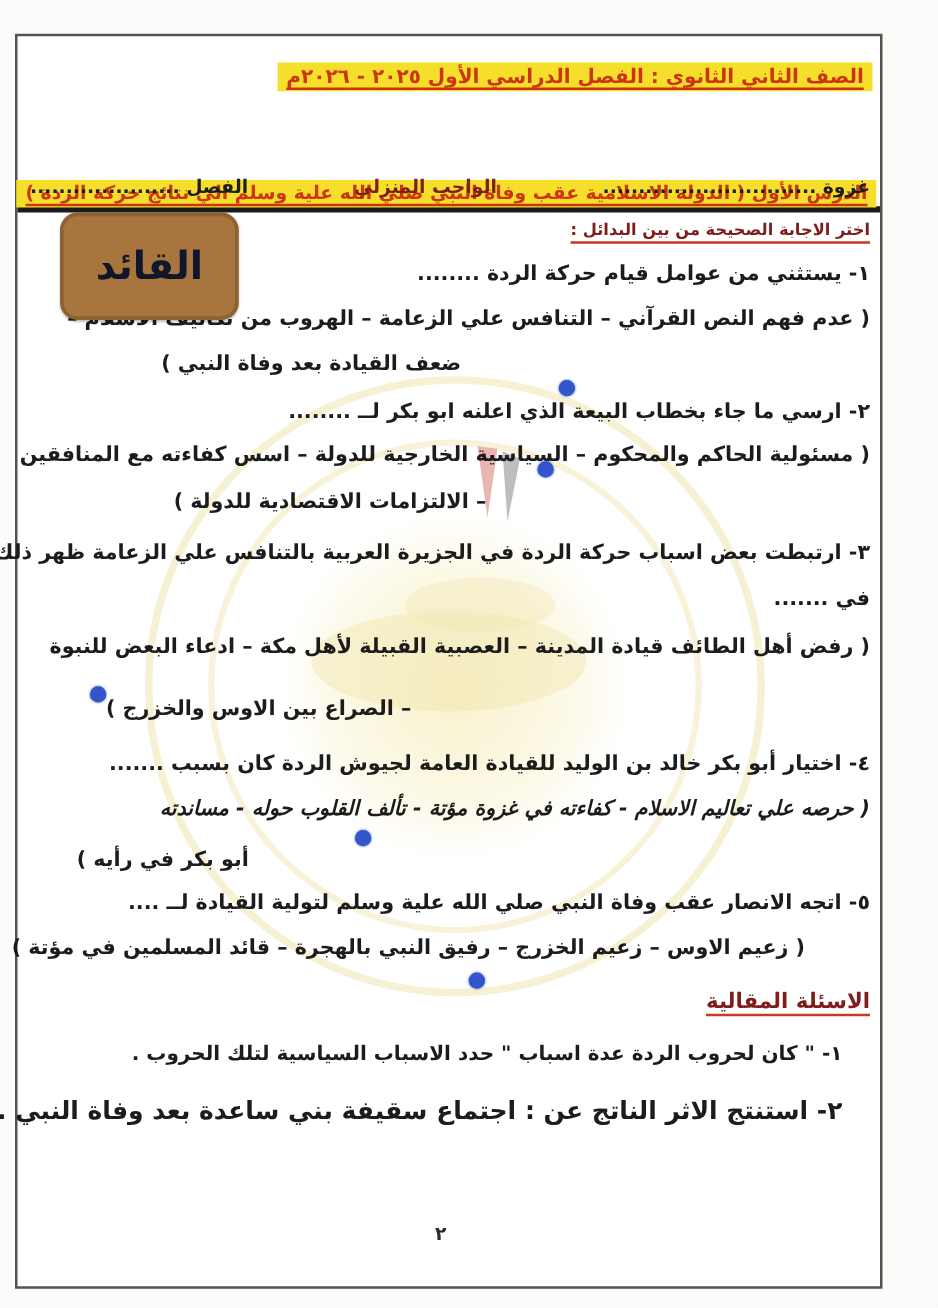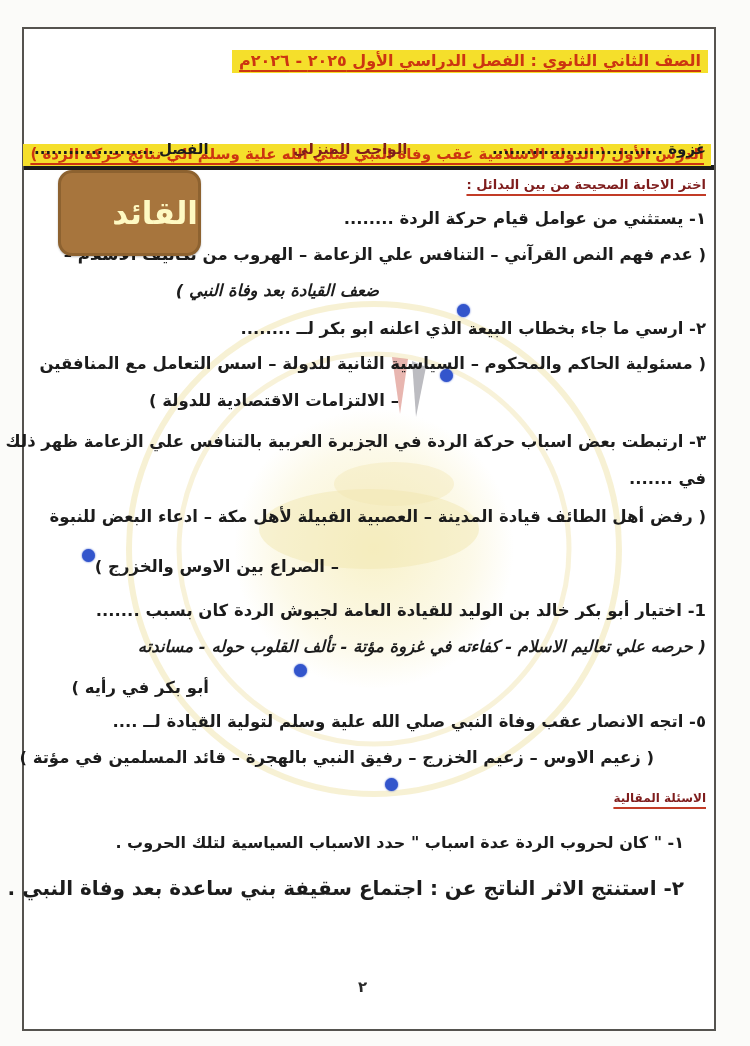--- a/index.html
+++ b/index.html
@@ -3,21 +3,21 @@
 <meta charset="utf-8">
 <style>
   html,body{margin:0;padding:0;background:#f4f4f2;}
   #canvas{
     position:relative;width:750px;height:1046px;overflow:hidden;
     background:#fbfbf9;
     font-family:"DejaVu Sans","Liberation Sans",sans-serif;
     direction:rtl;
   }
   #sheet{
-    position:absolute;left:22px;top:27px;width:694px;height:1004px;
+    position:absolute;left:12px;top:27px;width:694px;height:1004px;
     background:#ffffff;border:2px solid #55534f;box-sizing:border-box;
   }
   .ln{position:absolute;white-space:nowrap;font-weight:700;color:#1c1c1c;font-size:16.5px;}
   .hl{
     background:#f5df2b;color:#cc3511;padding:1px 7px 3px;
     text-decoration:underline;text-decoration-color:#cc3511;
     text-decoration-thickness:2px;text-underline-offset:4px;
     font-size:16px;
   }
   .red{color:#7f1d1d;}
@@ -27,22 +27,22 @@
   }
   #info-row{
     position:absolute;top:111px;left:0;right:0;display:flex;
     justify-content:space-between;align-items:center;padding:0 8px 0 10px;
     font-weight:700;font-size:15px;color:#1c1c1c;
   }
   #thick-rule{position:absolute;top:136px;left:0;width:100%;height:5px;background:#1b1b1b;}
   #badge{
     position:absolute;left:34px;top:141px;width:137px;height:80px;
     background:#a7753d;border:3px solid #8d6230;border-radius:14px;
-    display:flex;align-items:center;
-    color:#fef9c3;font-size:31px;font-weight:700;z-index:5;
+    display:flex;align-items:center;justify-content:center;
+    color:#0f172a;font-size:31px;font-weight:700;z-index:5;
     box-shadow:0 1px 2px rgba(0,0,0,.25);
   }
   .pen-dot{
     position:absolute;width:13px;height:13px;border-radius:50%;
     background:#3355cc;box-shadow:0 0 2px #3355cc;z-index:4;
   }
   #watermark{position:absolute;left:50px;top:200px;z-index:0;pointer-events:none;}
   .content{z-index:2;}
   #page-number{position:absolute;left:334px;top:949px;font-size:15px;font-weight:700;color:#2a2a2a;}
 </style>
@@ -92,42 +92,42 @@
     <div id="thick-rule"></div>
 
     <div id="badge">
       <span>القائد</span>
     </div>
 
     <div class="ln content red underline-red" style="top:148px;right:8px;font-size:13px;">اختر الاجابة  الصحيحة من بين البدائل :</div>
 
     <div class="ln content" style="top:180px;right:8px;text-align:right;">١- يستثني من عوامل قيام حركة الردة ........</div>
     <div class="ln content" style="top:216px;right:8px;">( عدم فهم النص القرآني – التنافس علي الزعامة – الهروب من تكاليف الاسلام –</div>
-    <div class="ln content" style="top:252px;right:335px;font-style:italic;">ضعف القيادة بعد وفاة النبي )</div>
+    <div class="ln content" style="top:252px;right:335px;">ضعف القيادة بعد وفاة النبي )</div>
     <div class="pen-dot" style="left:433px;top:275px;"></div>
 
     <div class="ln content" style="top:290px;right:8px;">٢- ارسي ما جاء بخطاب البيعة الذي اعلنه ابو بكر لــ ........</div>
-    <div class="ln content" style="top:325px;right:8px;">( مسئولية الحاكم والمحكوم – السياسية الثانية للدولة – اسس التعامل مع المنافقين</div>
+    <div class="ln content" style="top:325px;right:8px;">( مسئولية الحاكم والمحكوم – السياسية الخارجية للدولة – اسس كفاءته مع المنافقين</div>
     <div class="pen-dot" style="left:416px;top:340px;"></div>
     <div class="ln content" style="top:362px;right:315px;">– الالتزامات الاقتصادية للدولة )</div>
 
     <div class="ln content" style="top:403px;right:8px;">٣- ارتبطت بعض اسباب حركة الردة في الجزيرة العربية بالتنافس علي الزعامة ظهر ذلك</div>
     <div class="ln content" style="top:440px;right:8px;">في .......</div>
     <div class="ln content" style="top:478px;right:8px;">( رفض أهل الطائف قيادة المدينة – العصبية القبيلة لأهل مكة – ادعاء البعض للنبوة</div>
     <div class="pen-dot" style="left:58px;top:520px;"></div>
     <div class="ln content" style="top:528px;right:375px;">– الصراع بين الاوس والخزرج )</div>
 
-    <div class="ln content" style="top:572px;right:8px;">1- اختيار أبو بكر خالد بن الوليد للقيادة العامة لجيوش الردة كان بسبب .......</div>
+    <div class="ln content" style="top:572px;right:8px;">٤- اختيار أبو بكر خالد بن الوليد للقيادة العامة لجيوش الردة كان بسبب .......</div>
     <div class="ln content" style="top:608px;right:8px;font-style:italic;">( حرصه علي تعاليم الاسلام - كفاءته في غزوة مؤتة - تألف القلوب حوله - مساندته</div>
     <div class="pen-dot" style="left:270px;top:635px;"></div>
     <div class="ln content" style="top:649px;right:505px;">أبو بكر في رأيه )</div>
 
     <div class="ln content" style="top:683px;right:8px;">٥- اتجه الانصار عقب وفاة النبي صلي الله علية وسلم لتولية القيادة لــ ....</div>
     <div class="ln content" style="top:719px;right:60px;margin-left:31px;">( زعيم الاوس – زعيم الخزرج – رفيق النبي بالهجرة – قائد المسلمين في مؤتة )</div>
     <div class="pen-dot" style="left:361px;top:749px;"></div>
 
-    <div class="ln content red underline-red" style="top:762px;right:8px;font-size:12px;">الاسئلة المقالية</div>
+    <div class="ln content red underline-red" style="top:762px;right:8px;font-size:17px;">الاسئلة المقالية</div>
     <div class="ln content" style="top:804px;right:30px;font-size:16px;">١- " كان لحروب الردة عدة اسباب " حدد الاسباب السياسية لتلك الحروب .</div>
     <div class="ln content" style="top:847px;right:30px;font-size:20px;">٢- استنتج الاثر الناتج عن : اجتماع سقيفة بني ساعدة بعد وفاة النبي .</div>
 
     <div id="page-number">٢</div>
   </div>
 </div>
 
 </body></html>

